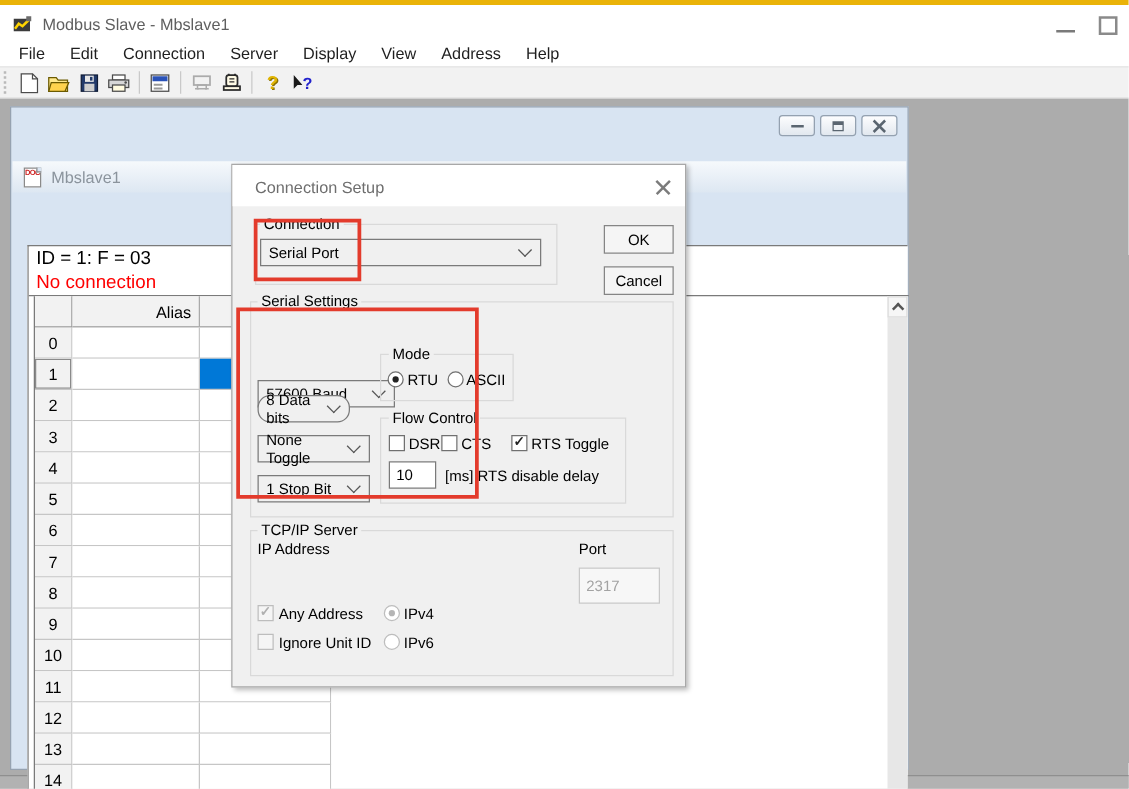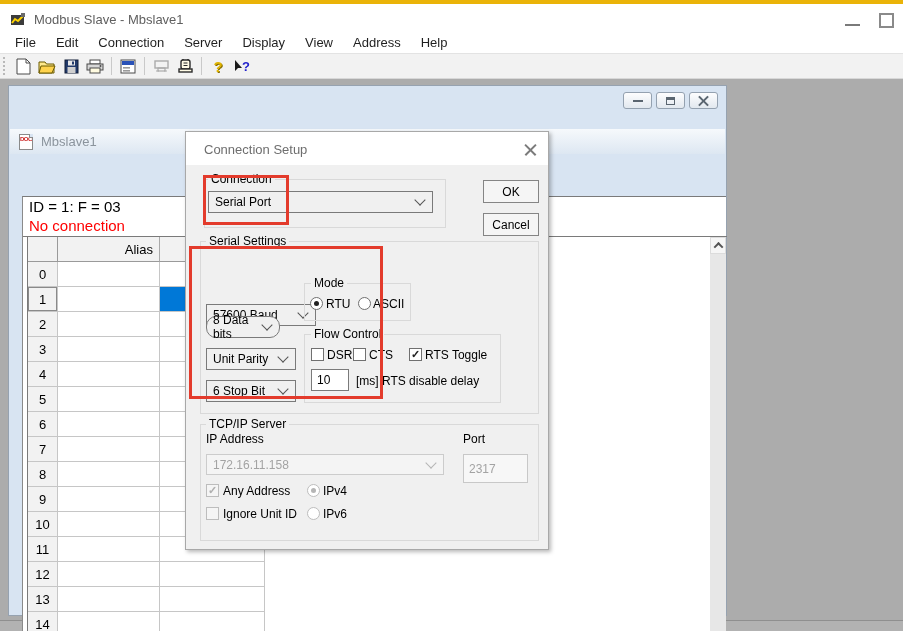--- a/index.html
+++ b/index.html
@@ -348,25 +348,25 @@
 
     <div class="combo" style="left:20px; top:152px; width:110px;margin-top:20px;">
       <span class="cv">57600 Baud</span>
       <span class="dd"></span>
     </div>
     <div class="combo" style="left:20px; top:184px; width:74px;border-radius:10px;">
       <span class="cv">8 Data bits</span>
       <span class="dd"></span>
     </div>
     <div class="combo" style="left:20px; top:216px; width:90px;">
-      <span class="cv">Unit Parity</span>
+      <span class="cv">None Toggle</span>
       <span class="dd"></span>
     </div>
     <div class="combo" style="left:20px; top:248px; width:90px;">
-      <span class="cv">6 Stop Bit</span>
+      <span class="cv">1 Stop Bit</span>
       <span class="dd"></span>
     </div>
 
     <div class="groupbox" style="left:118px; top:151px; width:107px; height:38px;"></div>
     <span class="group-label" style="left:125px; top:144px;">Mode</span>
     <div class="radio sel" style="left:124px; top:165px;"></div>
     <span class="lbl" style="left:140px; top:165px;">RTU</span>
     <div class="radio" style="left:172px; top:165px;"></div>
     <span class="lbl" style="left:187px; top:165px;">ASCII</span>
 
@@ -379,24 +379,20 @@
     <div class="cb checked" style="left:223px; top:216px;"></div>
     <span class="lbl" style="left:239px; top:216px;">RTS Toggle</span>
     <div class="textfield" style="left:125px; top:237px; width:38px; height:22px;">
       <span>10</span>
     </div>
     <span class="lbl" style="left:170px; top:242px;">[ms] RTS disable delay</span>
 
     <div class="groupbox" style="left:14px; top:292px; width:339px; height:117px;"></div>
     <span class="group-label" style="left:20px; top:285px;">TCP/IP Server</span>
     <span class="lbl dim" style="left:20px; top:300px;">IP Address</span>
-    <div class="combo disabled" style="left:20px; top:322px; width:238px; height:21px;">
-      <span class="cv">172.16.11.158</span>
-      <span class="dd"></span>
-    </div>
     <span class="lbl dim" style="left:277px; top:300px;">Port</span>
     <div class="textfield disabled" style="left:277px; top:322px; width:65px; height:29px;">
       <span>2317</span>
     </div>
     <div class="cb checked disabled" style="left:20px; top:352px;"></div>
     <span class="lbl dim" style="left:37px; top:352px;">Any Address</span>
     <div class="radio sel disabled" style="left:121px; top:352px;"></div>
     <span class="lbl dim" style="left:137px; top:352px;">IPv4</span>
     <div class="cb disabled" style="left:20px; top:375px;"></div>
     <span class="lbl dim" style="left:37px; top:375px;">Ignore Unit ID</span>

